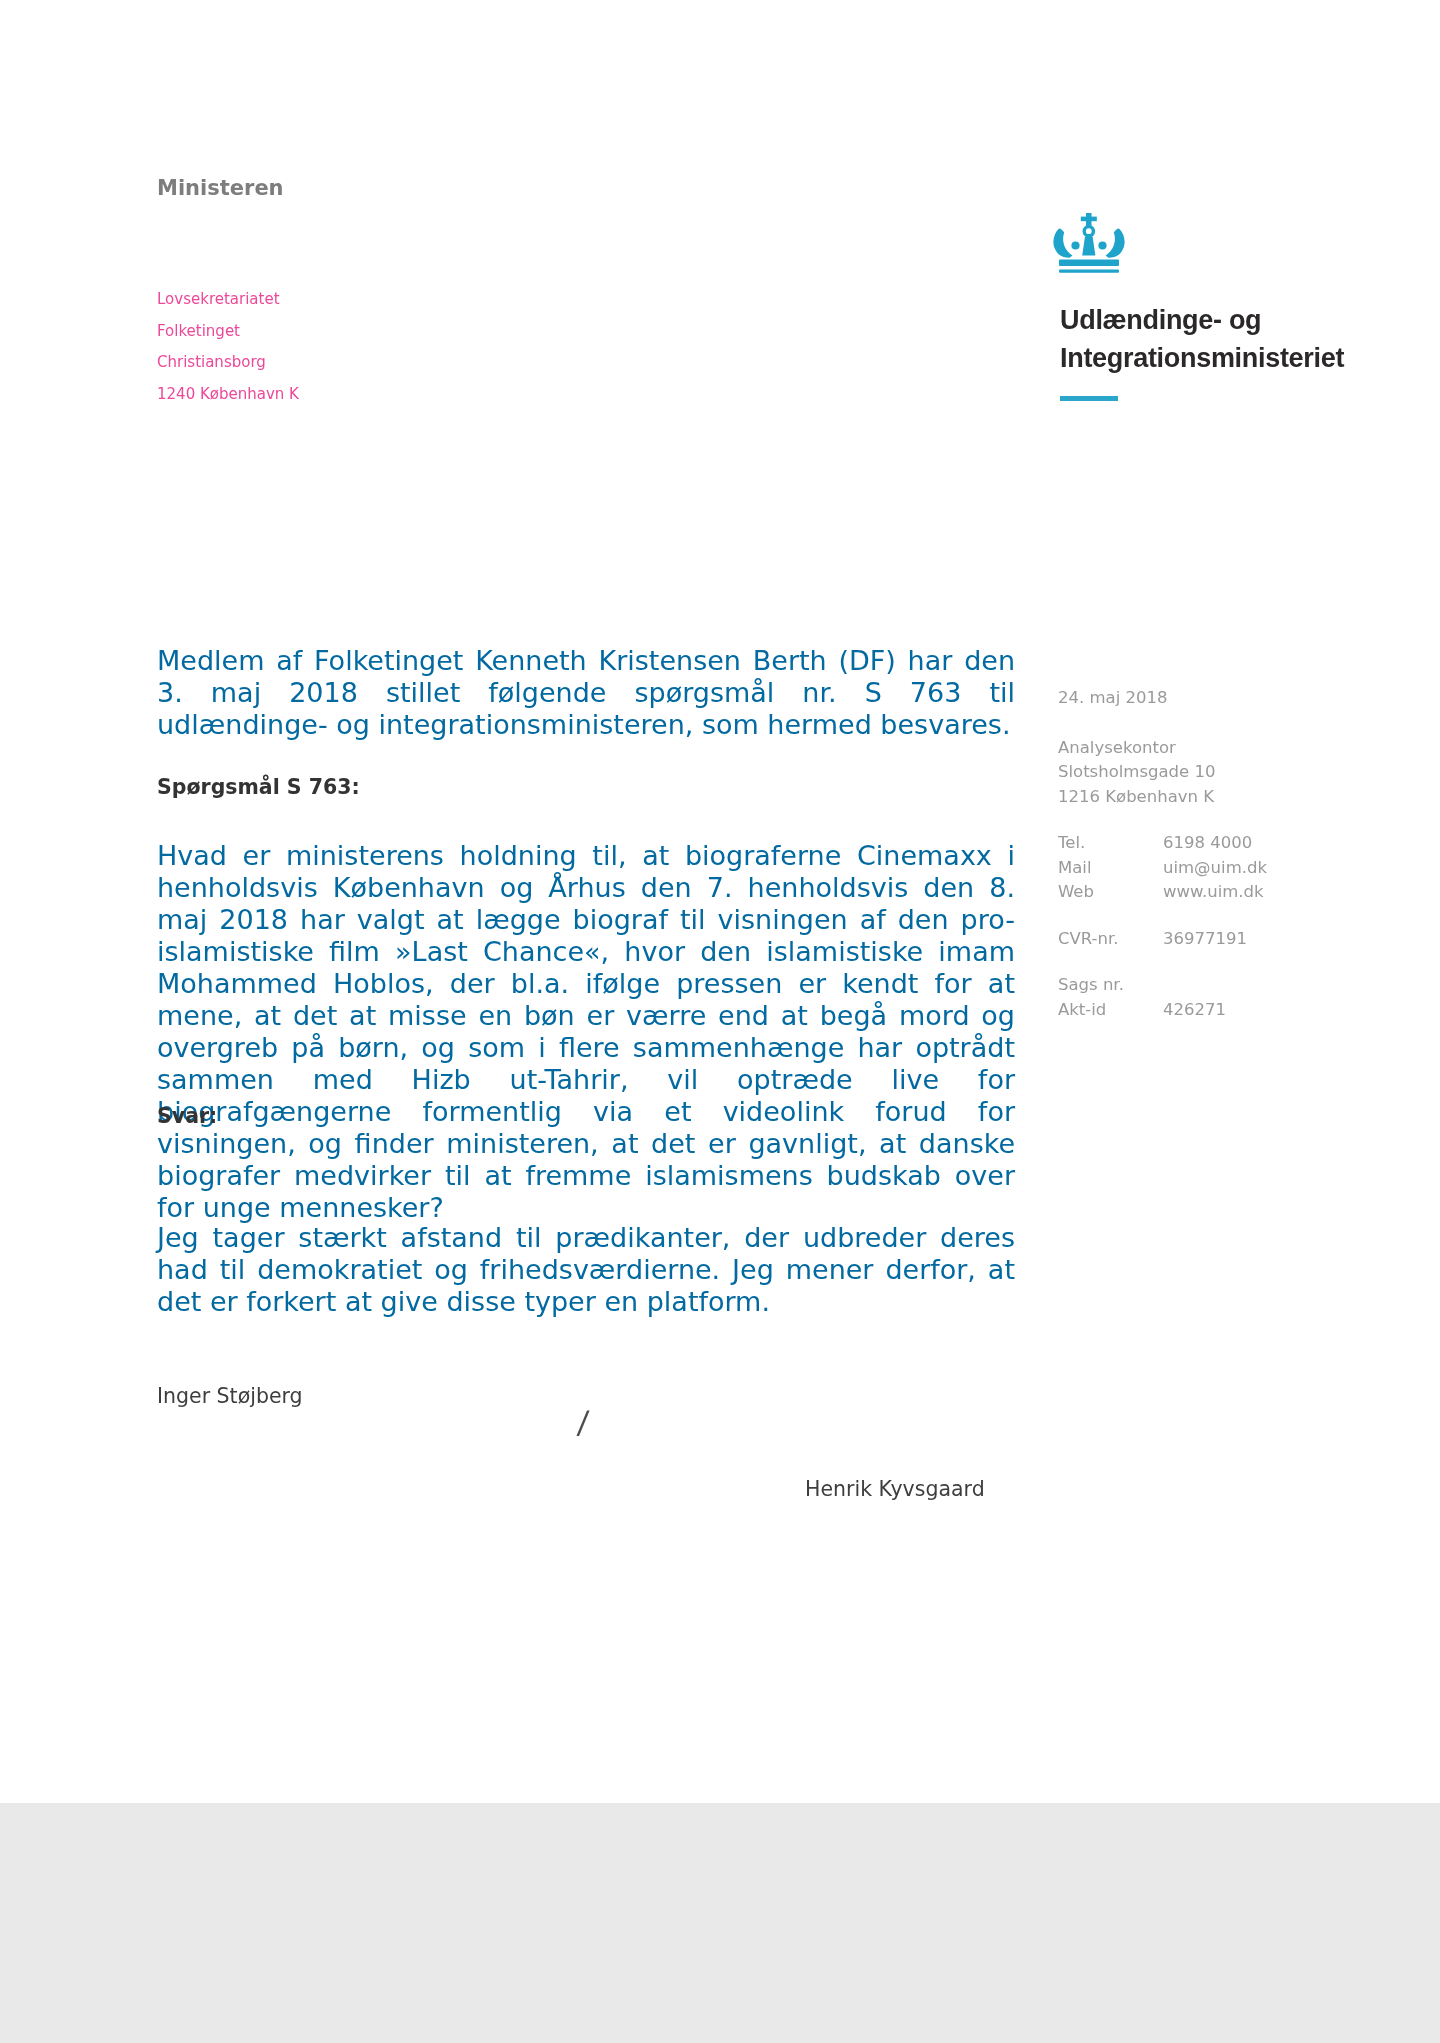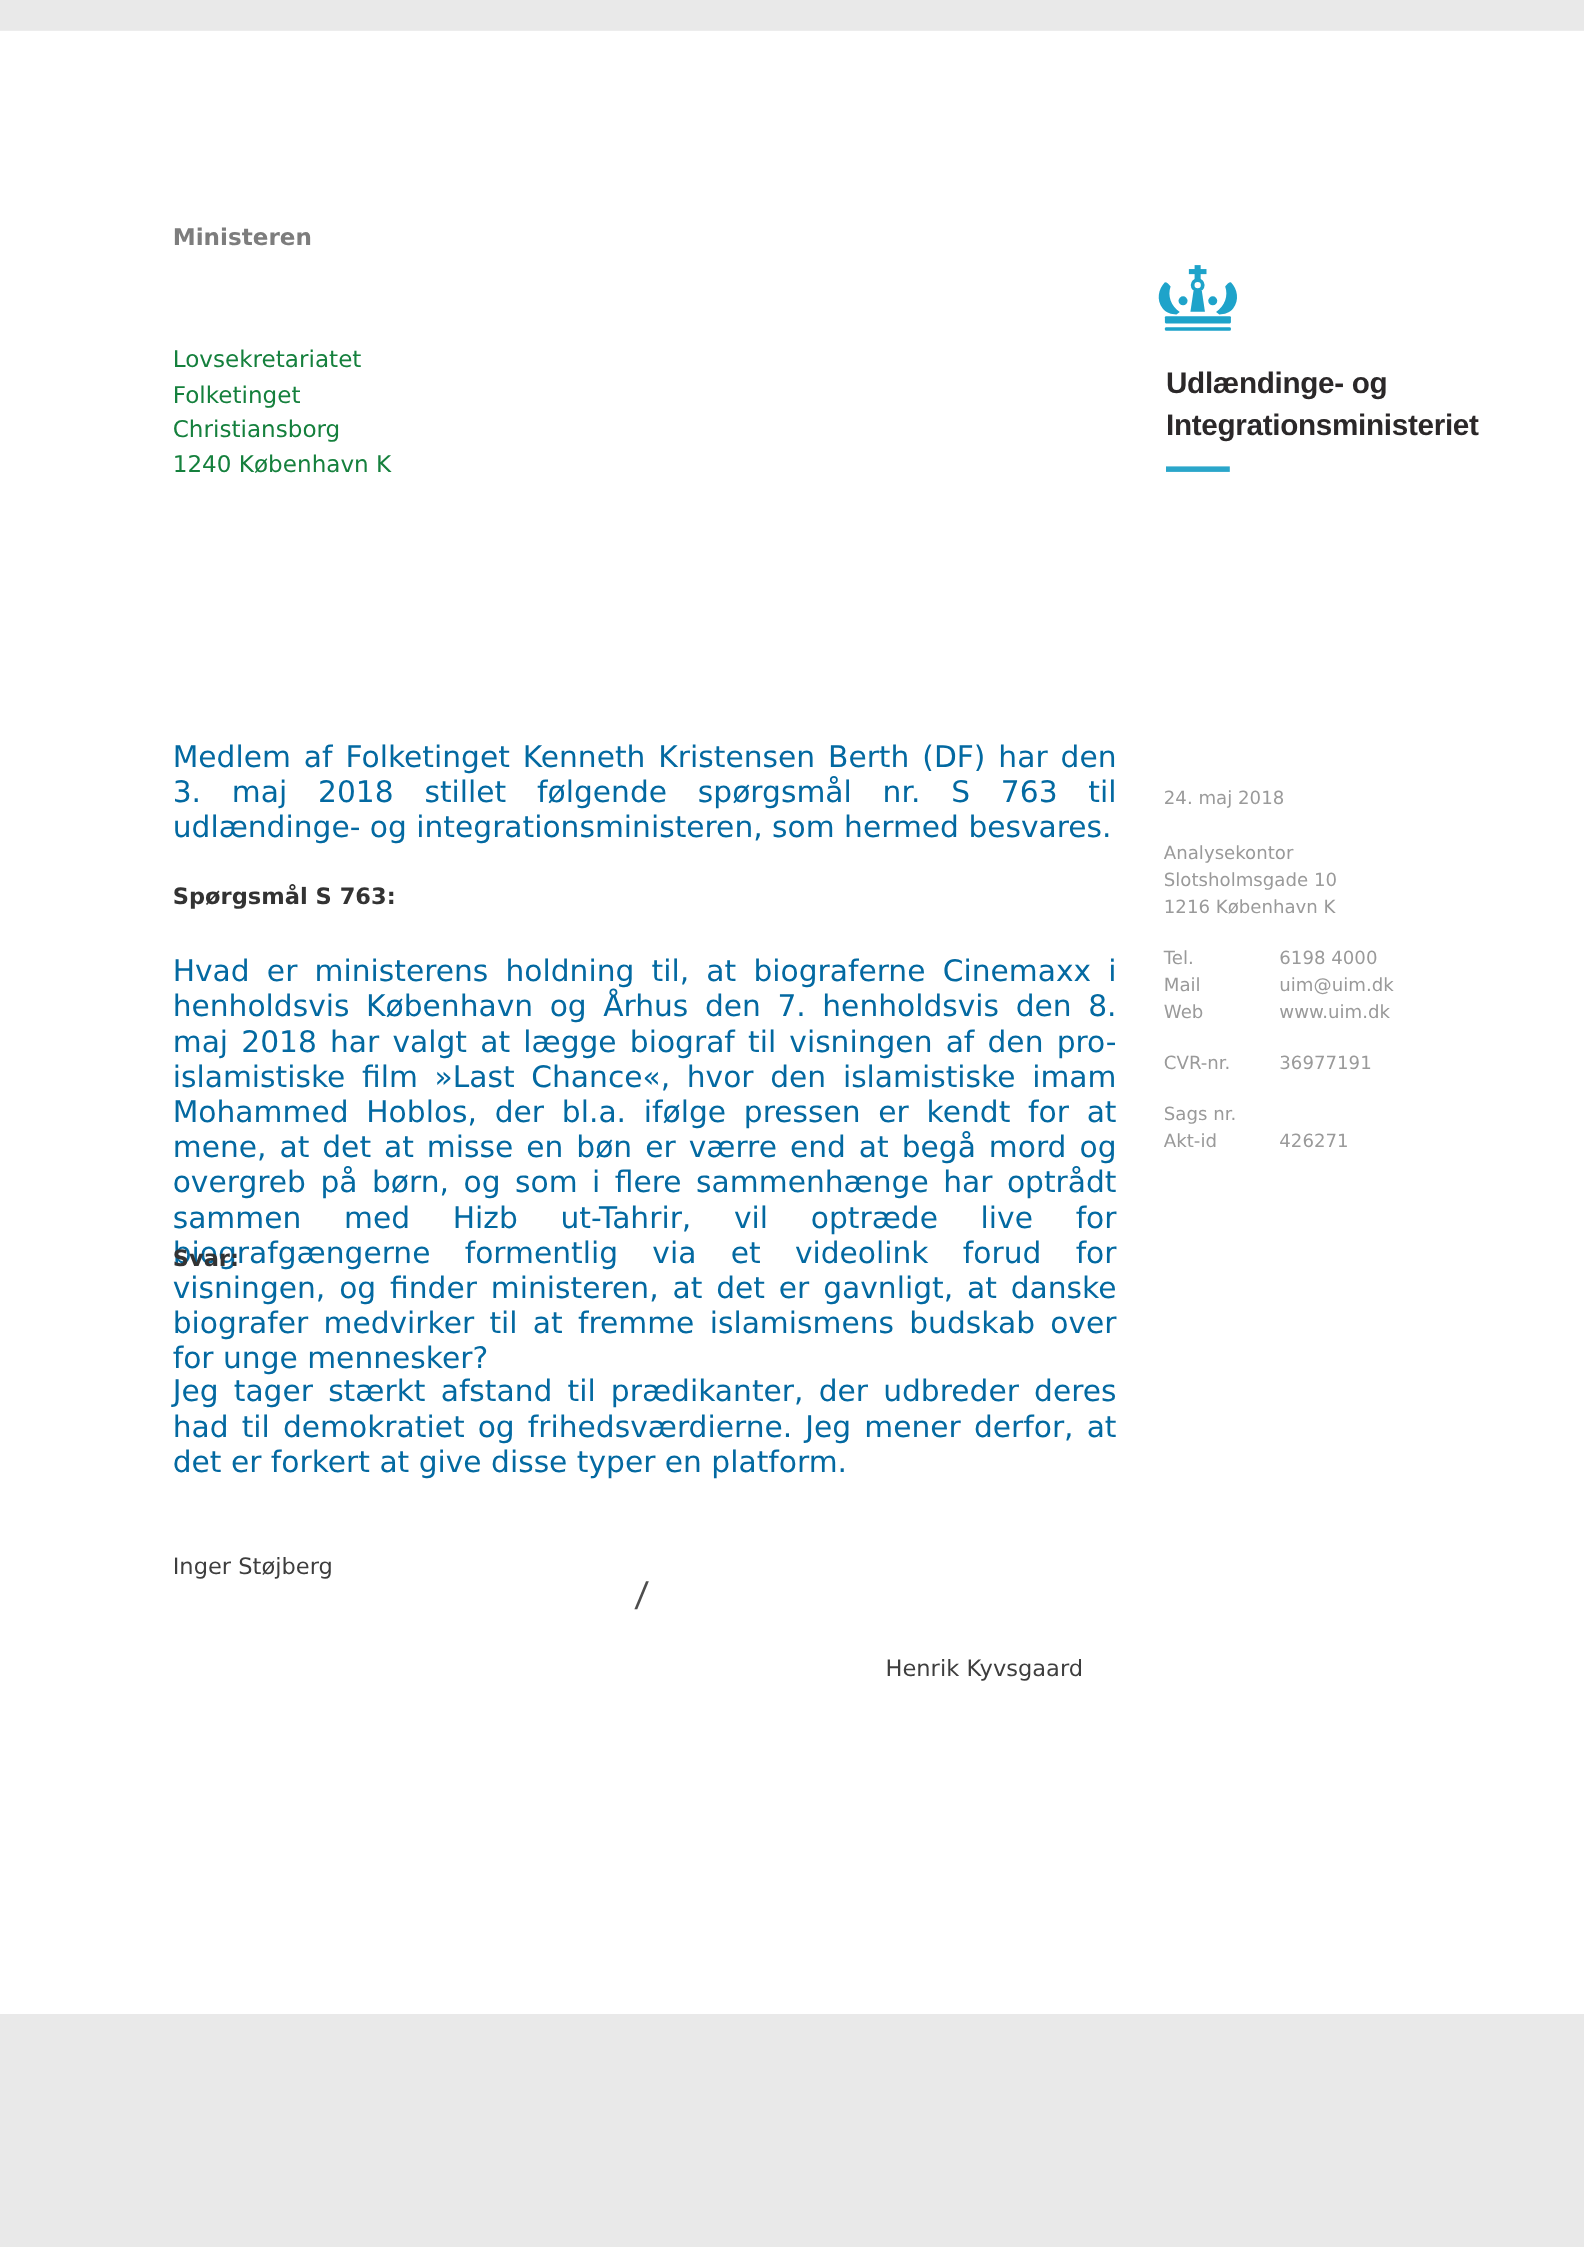--- a/index.html
+++ b/index.html
@@ -4,32 +4,31 @@
 <style>
   html, body { margin: 0; padding: 0; background: #e9e9e9; }
   #page {
     position: relative;
     width: 1440px;
     height: 1803px;
     background: #ffffff;
     font-family: "DejaVu Sans", "Liberation Sans", sans-serif;
     color: #3e3e3e;
     overflow: hidden;
-    margin-top: 28px;
   }
   .abs { position: absolute; }
 
   
   .minister-label {
     left: 157px; top: 176px;
     font-size: 21px; font-weight: 700; color: #7d7d7d;
   }
   .recipient {
     left: 157px; top: 284px;
-    font-size: 21px; line-height: 31.5px; color: #15803d;
+    font-size: 15px; line-height: 31.5px; color: #ec4899;
   }
   .para {
     left: 157px; width: 858px;
     font-size: 27px; line-height: 32px;
     text-align: justify; color: #0369a1;
   }
   .intro-para   { top: 645px; }
   .question-para{ top: 840px; }
   .answer-para  { top: 1222px; }
   .heading {

